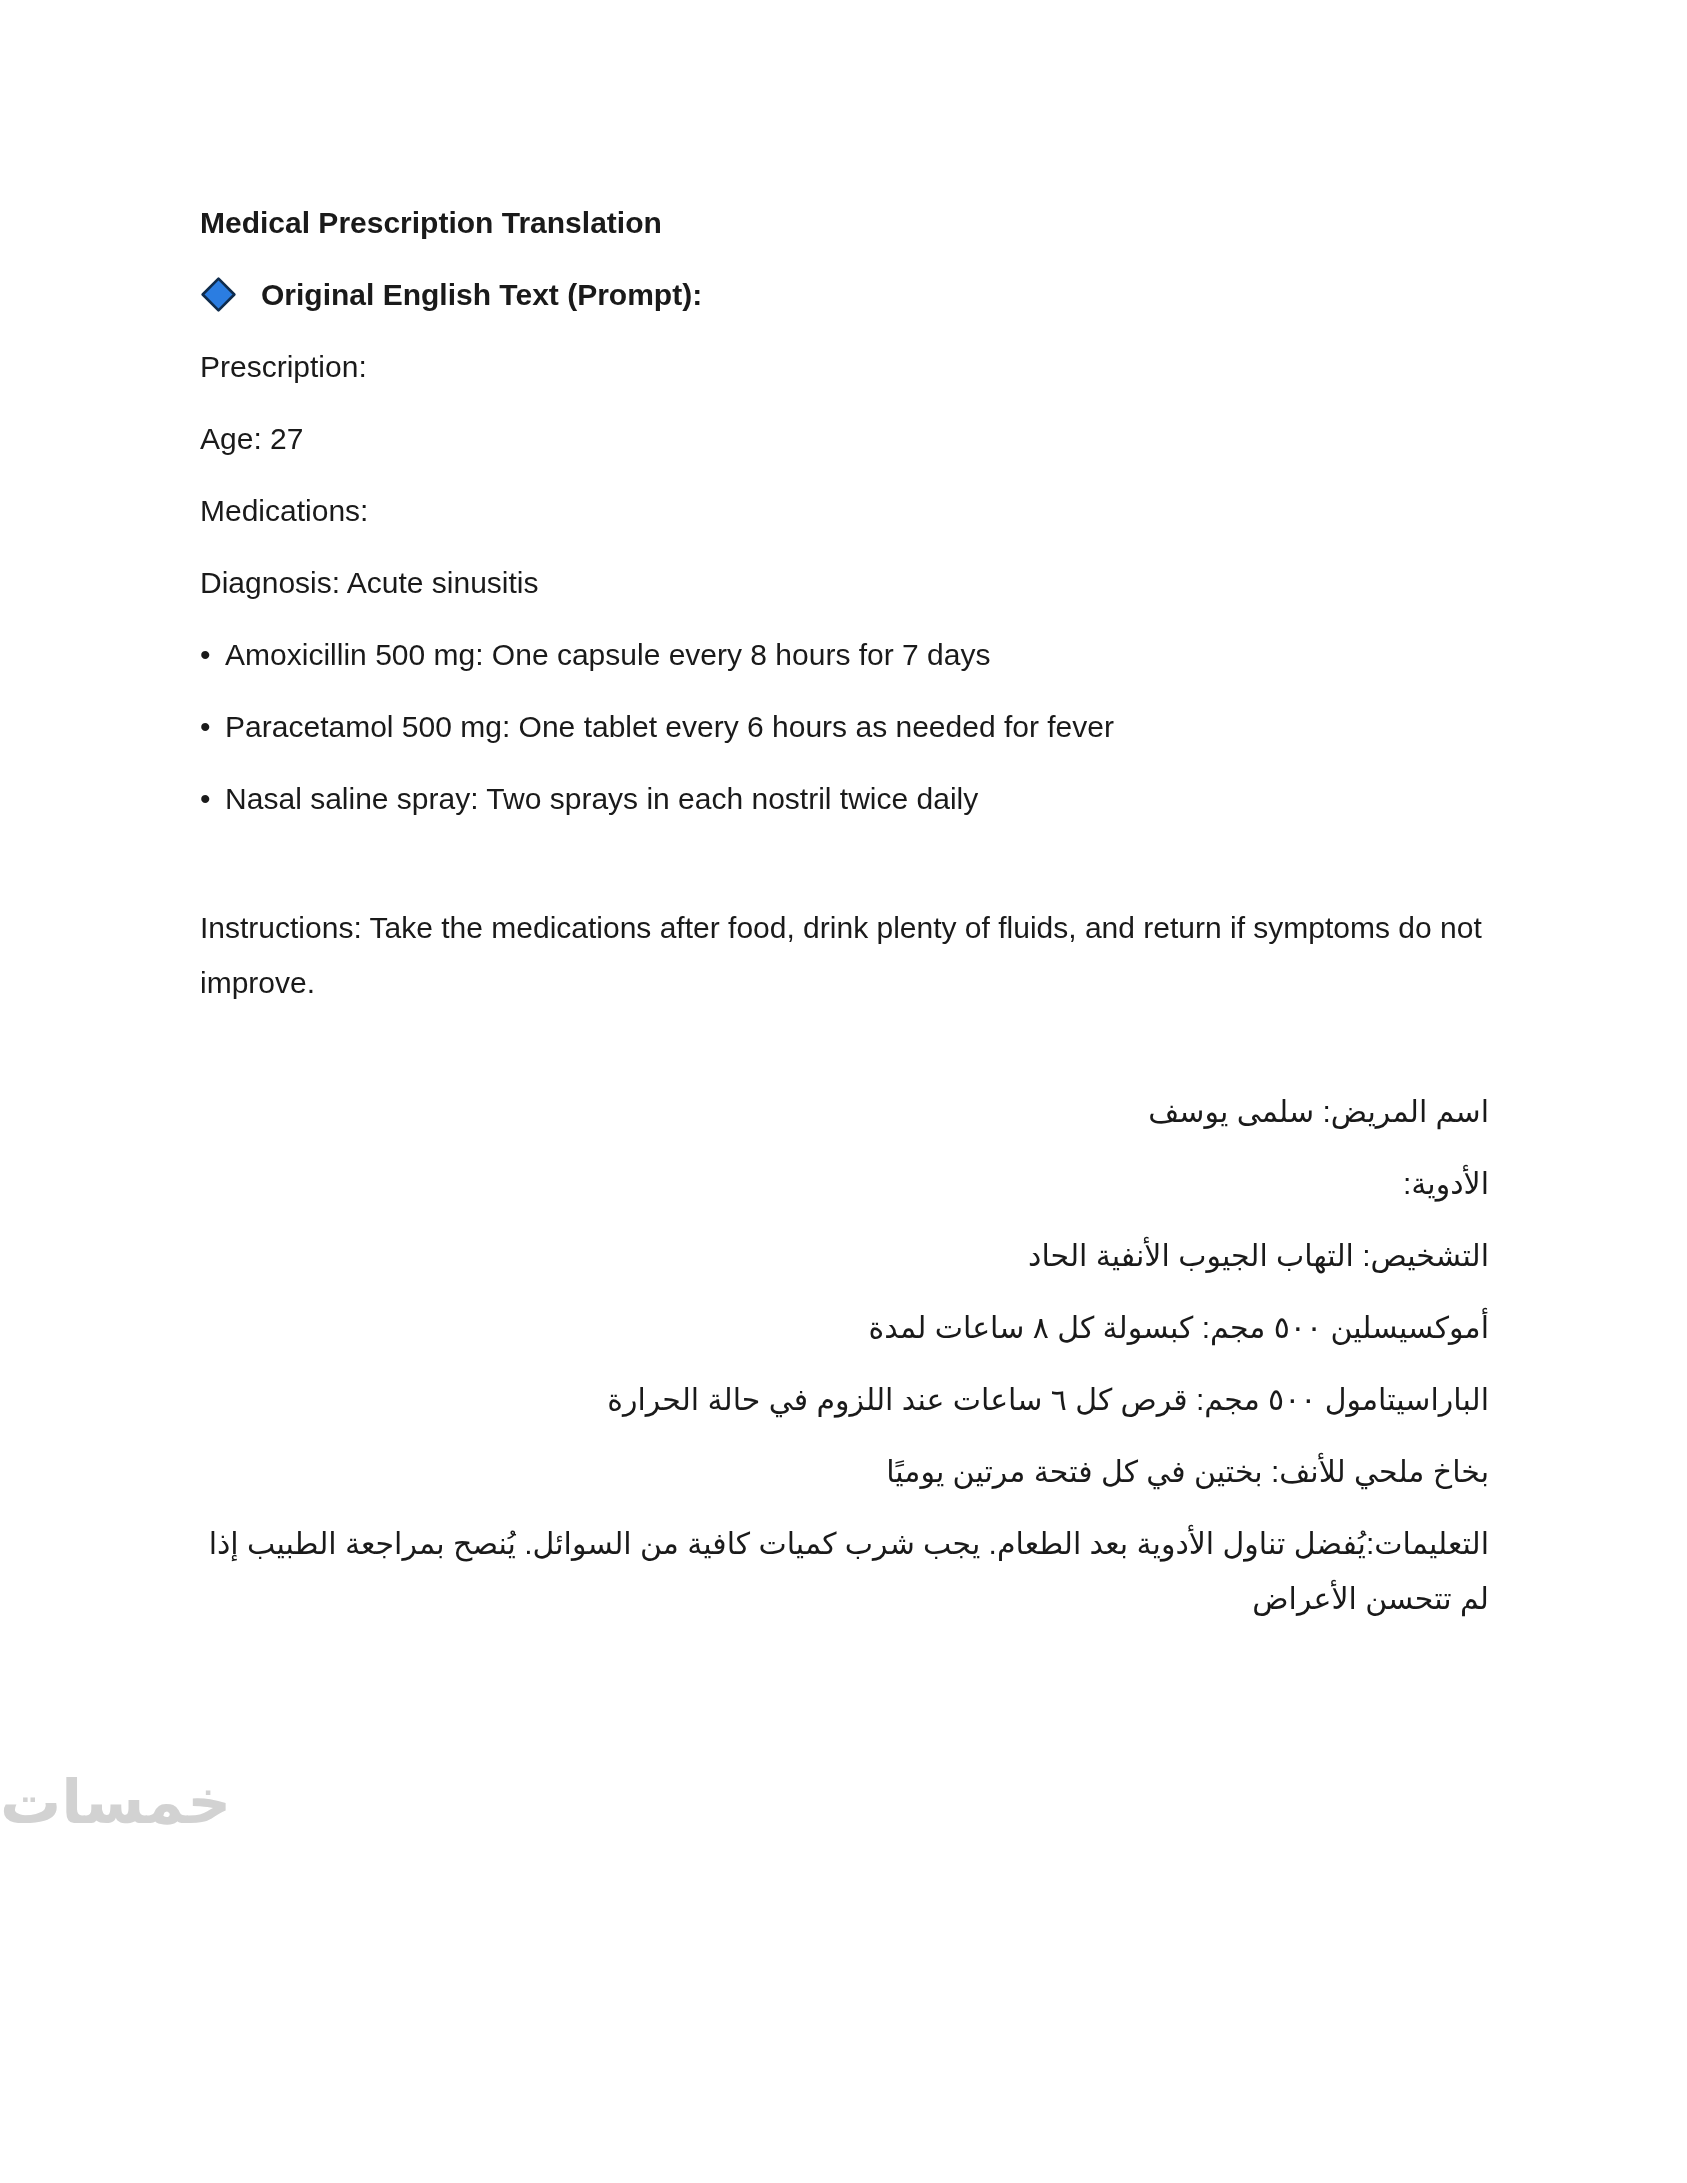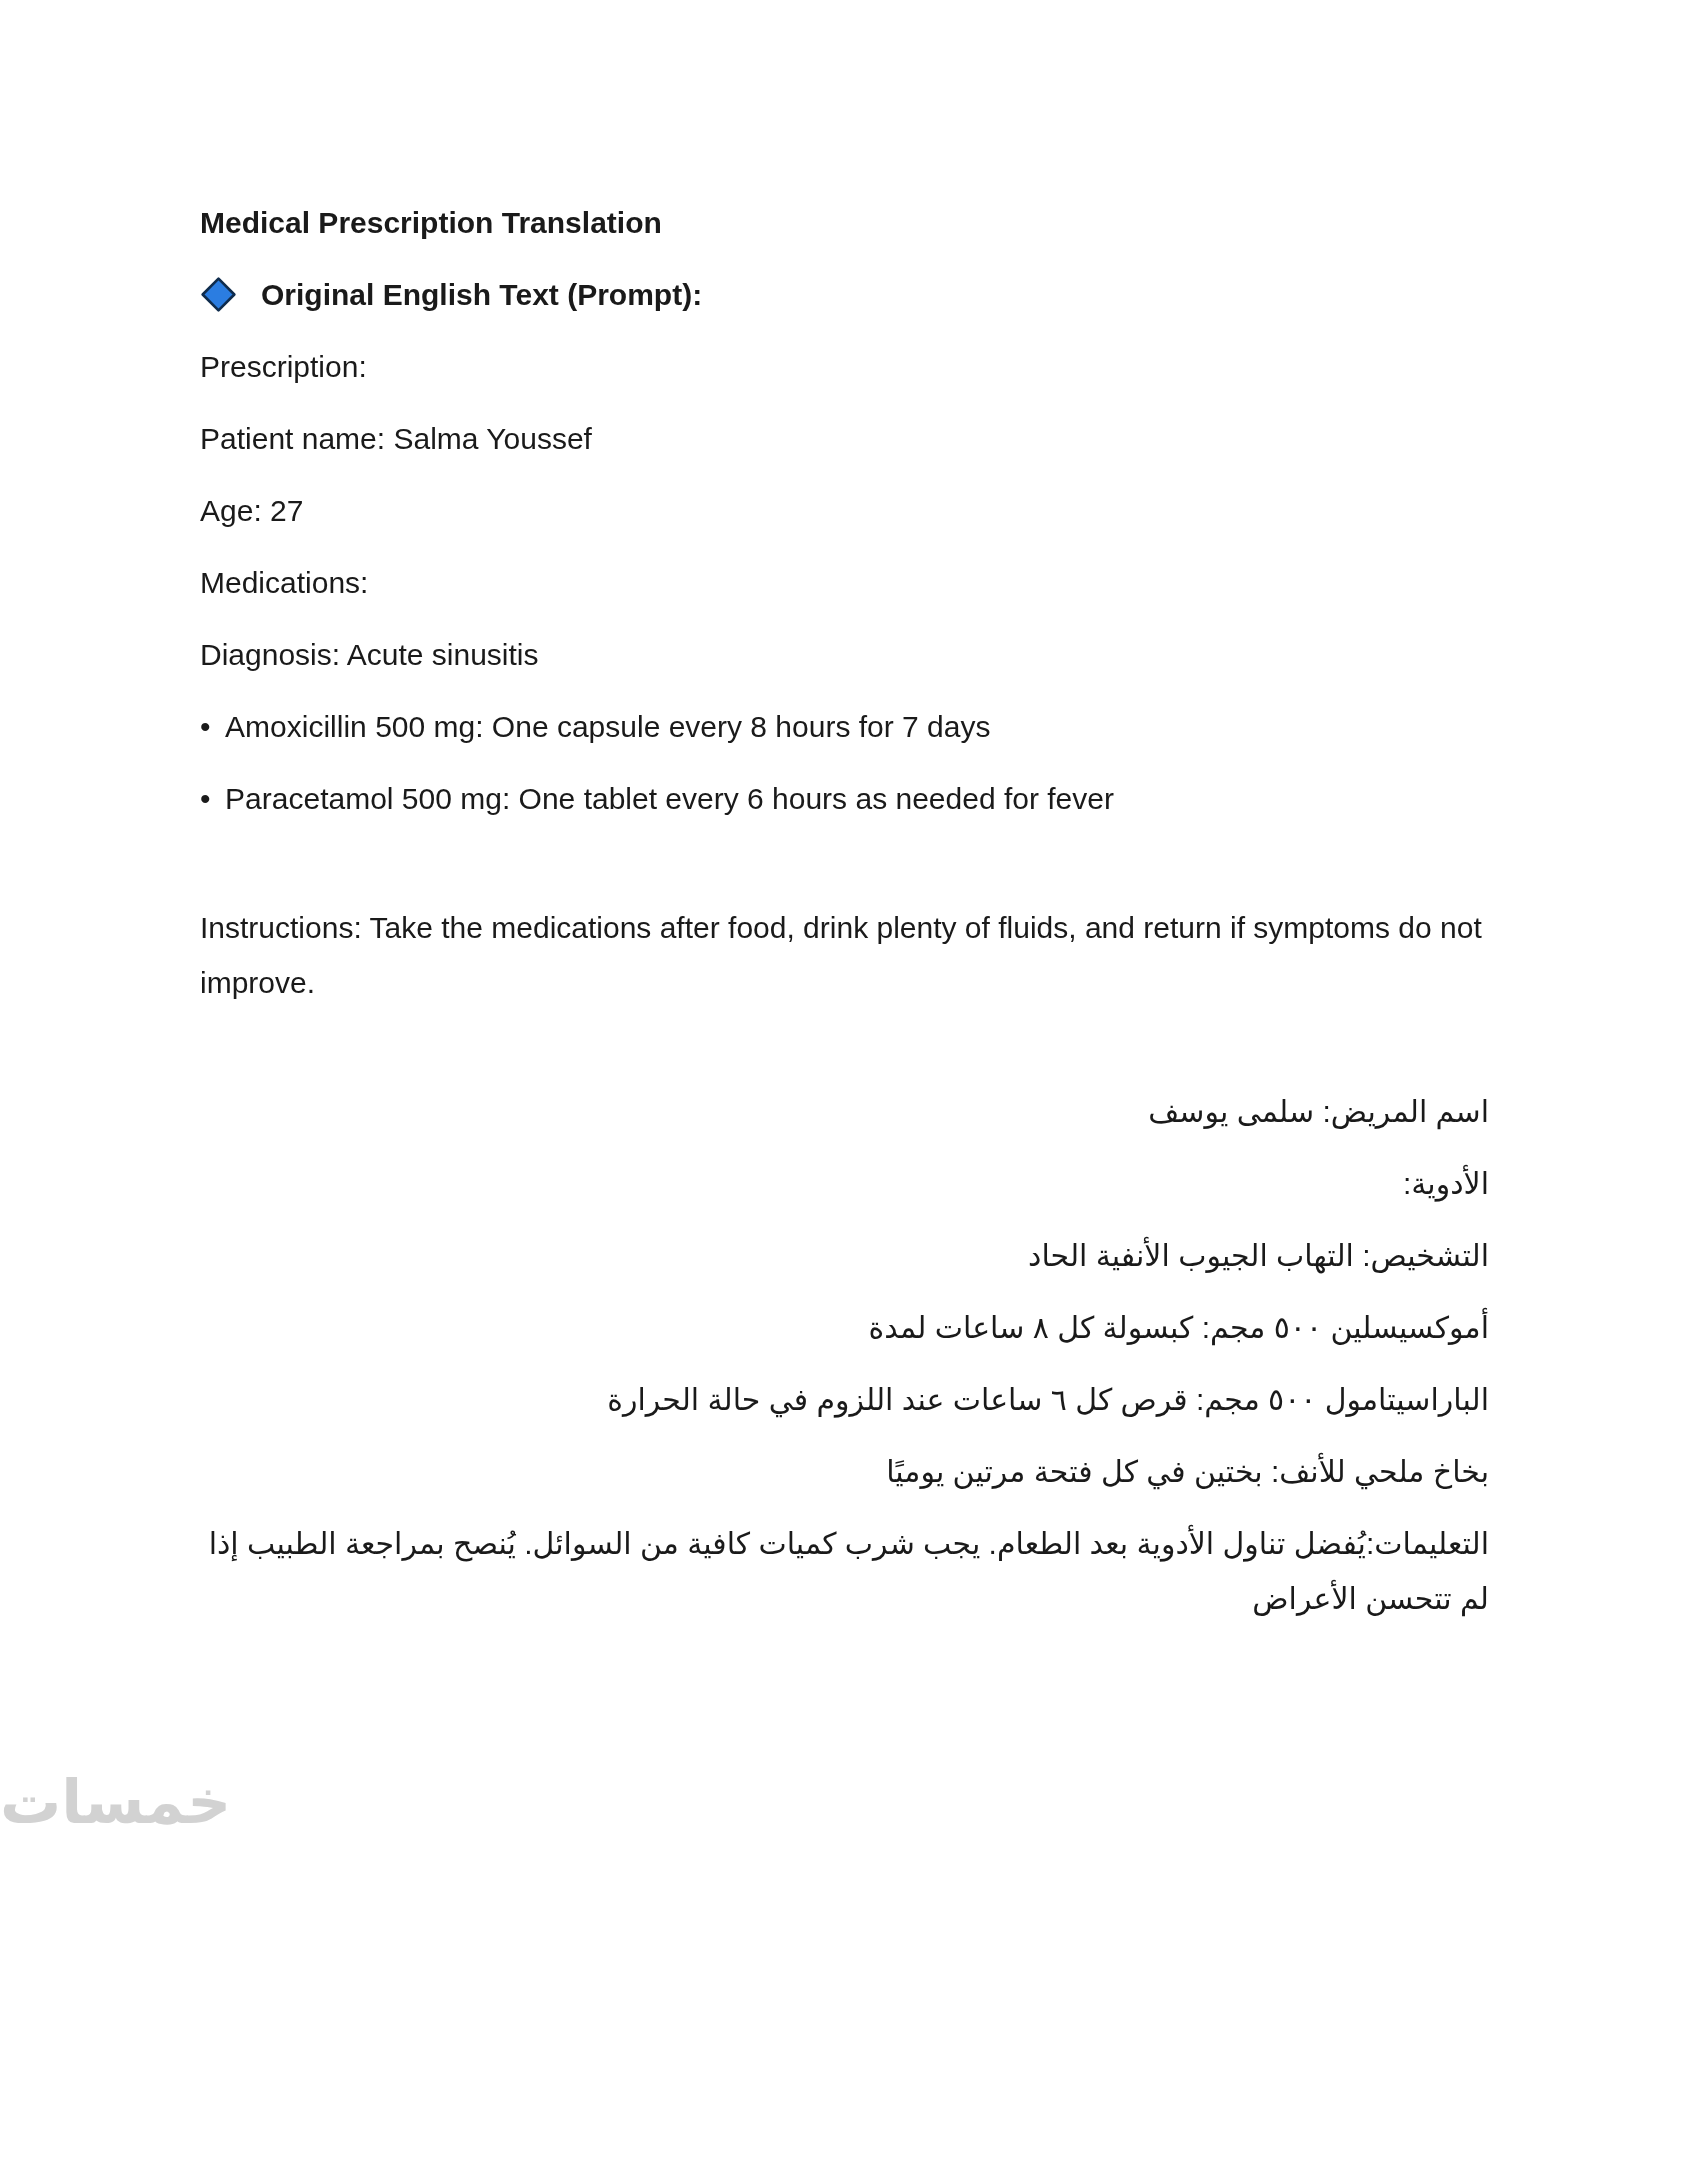--- a/index.html
+++ b/index.html
@@ -69,29 +69,29 @@
     <p class="para bold">Medical Prescription Translation</p>
 
     <div class="section-heading">
       <svg class="diamond" viewBox="0 0 56 56" aria-hidden="true">
         <polygon points="28,4 52,28 28,52 4,28"></polygon>
       </svg>
       <span>Original English Text (Prompt):</span>
     </div>
 
     <p class="para">Prescription:</p>
-    <p class="para">Patient name: Salma Youssef</p>
     <p class="para">Age: 27</p>
     <p class="para">Medications:</p>
     <p class="para">Diagnosis: Acute sinusitis</p>
 
     <p class="para bullet-line"><span class="marker">•</span><span>Amoxicillin 500 mg: One capsule every 8 hours for 7 days</span></p>
 
     <p class="para bullet-line"><span class="marker">•</span><span>Paracetamol 500 mg: One tablet every 6 hours as needed for fever</span></p>
 
+    <p class="para bullet-line"><span class="marker">•</span><span>Nasal saline spray: Two sprays in each nostril twice daily</span></p>
 
     <p class="para gap-top">Instructions: Take the medications after food, drink plenty of fluids, and return if symptoms do not improve.</p>
 
 
     <p class="para arabic gap-top" dir="rtl">اسم المريض: سلمى يوسف</p>
     <p class="para arabic" dir="rtl">الأدوية:</p>
     <p class="para arabic" dir="rtl">التشخيص: التهاب الجيوب الأنفية الحاد</p>
     <p class="para arabic" dir="rtl">أموكسيسلين ٥٠٠ مجم: كبسولة كل ٨ ساعات لمدة</p>
     <p class="para arabic" dir="rtl">الباراسيتامول ٥٠٠ مجم: قرص كل ٦ ساعات عند اللزوم في حالة الحرارة</p>
     <p class="para arabic" dir="rtl">بخاخ ملحي للأنف: بختين في كل فتحة مرتين يوميًا</p>

